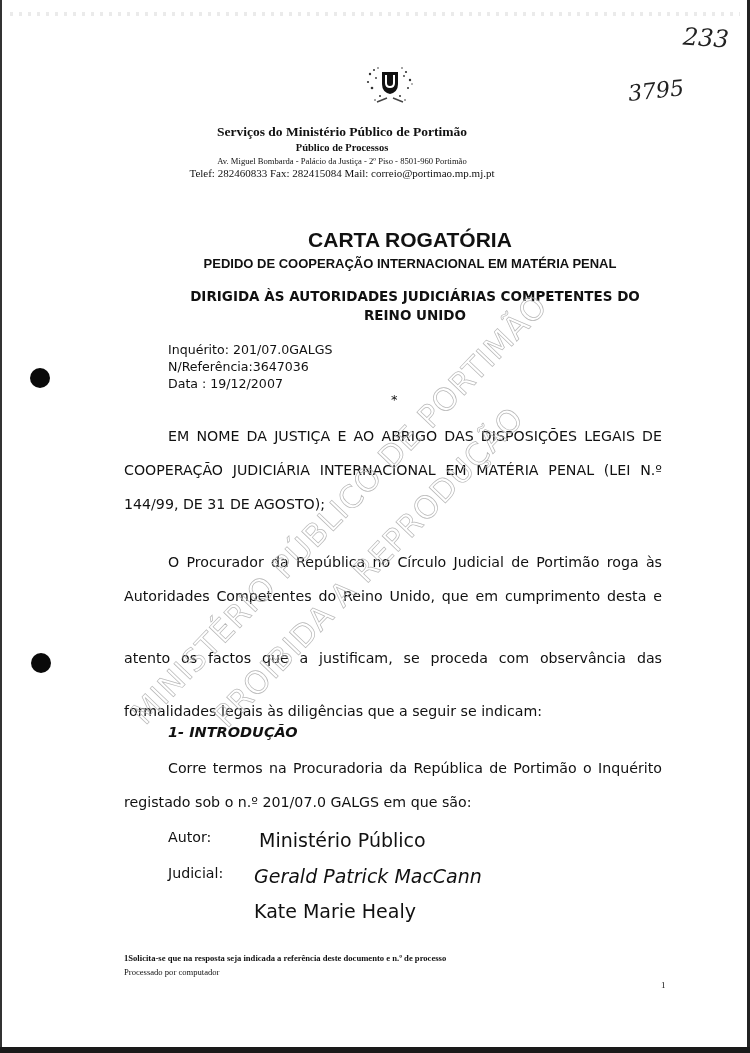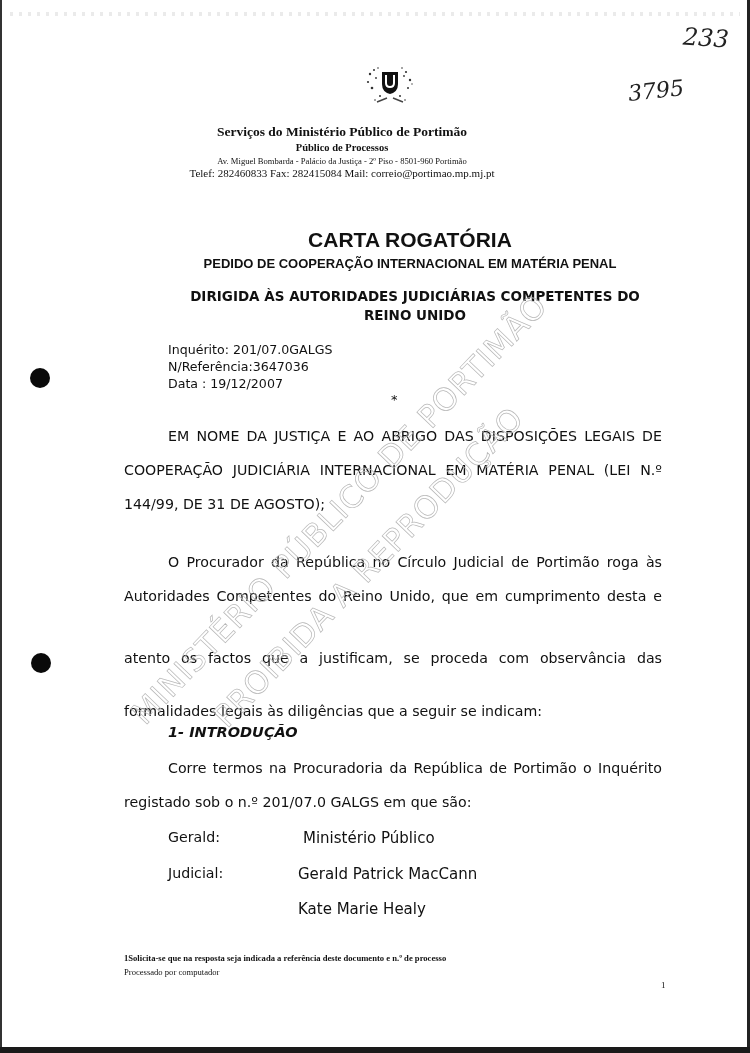--- a/index.html
+++ b/index.html
@@ -37,21 +37,21 @@
   .meta-3 { top: 375px; }
   .asterisk { position: absolute; left: 391px; top: 392px; font-size: 13px; }
 
   .body-line { position: absolute; left: 124px; width: 538px; font-size: 14.2px; white-space: nowrap; }
   .justify { text-align: justify; text-align-last: justify; }
   .indent { padding-left: 44px; width: 494px; }
 
   .section-heading { position: absolute; left: 168px; top: 724px; font-size: 14.5px; font-weight: bold; font-style: italic; }
 
   .party-label { position: absolute; left: 168px; font-size: 14.2px; }
-  .party-value { position: absolute; font-size: 15px; margin-left: 44px; }
+  .party-value { position: absolute; font-size: 19px; }
 
   .footnote-1 { position: absolute; left: 124px; top: 953px; font-family: "Liberation Serif", serif; font-size: 8.6px; font-weight: bold; }
   .footnote-2 { position: absolute; left: 124px; top: 967px; font-family: "Liberation Serif", serif; font-size: 8.6px; }
   .page-num { position: absolute; left: 661px; top: 980px; font-family: "Liberation Serif", serif; font-size: 9px; }
 
   .punch-hole { position: absolute; width: 20px; height: 20px; border-radius: 50%; background: #0a0a0a; }
   .hole-1 { left: 30px; top: 368px; }
   .hole-2 { left: 31px; top: 653px; }
 
   .watermark { position: absolute; pointer-events: none; font-family: "DejaVu Sans", sans-serif;
@@ -118,24 +118,24 @@
 
 <div class="body-line justify indent" style="top:554px;">O Procurador da República no Círculo Judicial de Portimão roga às</div>
 <div class="body-line justify" style="top:588px;">Autoridades Competentes do Reino Unido, que em cumprimento desta e</div>
 <div class="body-line justify" style="top:622px;margin-top:28px;">atento os factos que a justificam, se proceda com observância das</div>
 <div class="body-line" style="top:656px;margin-top:47px;">formalidades legais às diligências que a seguir se indicam:</div>
 
 <div class="section-heading">1- INTRODUÇÃO</div>
 <div class="body-line justify indent" style="top:760px;">Corre termos na Procuradoria da República de Portimão o Inquérito</div>
 <div class="body-line" style="top:794px;">registado sob o  n.º 201/07.0 GALGS  em que são:</div>
 
-<div class="party-label" style="top:829px;">Gerald:</div>
+<div class="party-label" style="top:829px;">Autor:</div>
 <div class="party-value" style="left:259px; top:829px;">Ministério Público</div>
 <div class="party-label" style="top:865px;">Judicial:</div>
-<div class="party-value" style="left:254px; top:865px;">Gerald Patrick MacCann</div>
+<div class="party-value" style="left:254px; top:865px;font-style:italic;">Gerald Patrick MacCann</div>
 <div class="party-value" style="left:254px; top:900px;">Kate Marie Healy</div>
 
 <div class="footnote-1">1Solicita-se que na resposta seja indicada a referência deste documento e n.º de processo</div>
 <div class="footnote-2">Processado por computador</div>
 <div class="page-num">1</div>
 
 <div class="punch-hole hole-1"></div>
 <div class="punch-hole hole-2"></div>
 
 <div class="watermark wm-1">MINISTÉRIO PÚBLICO DE PORTIMÃO</div>

